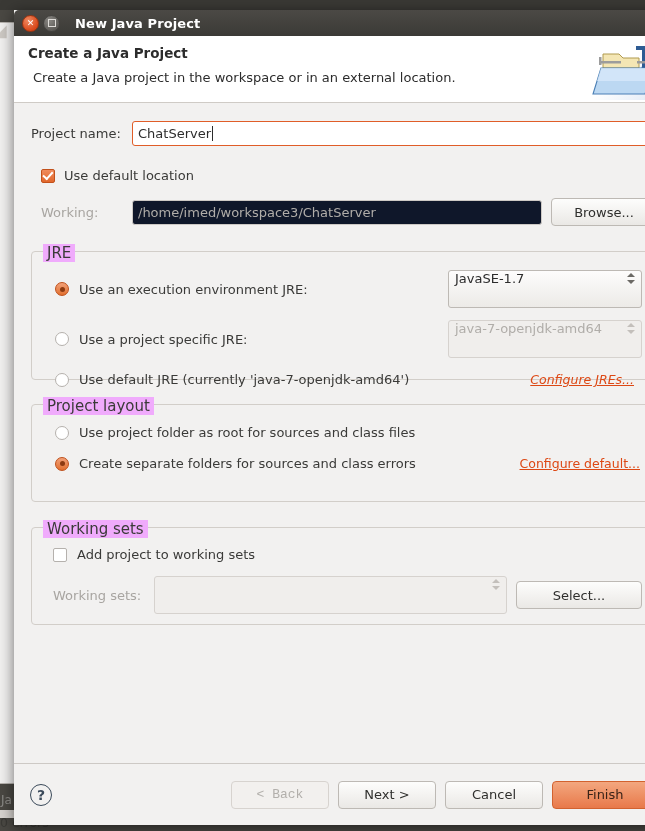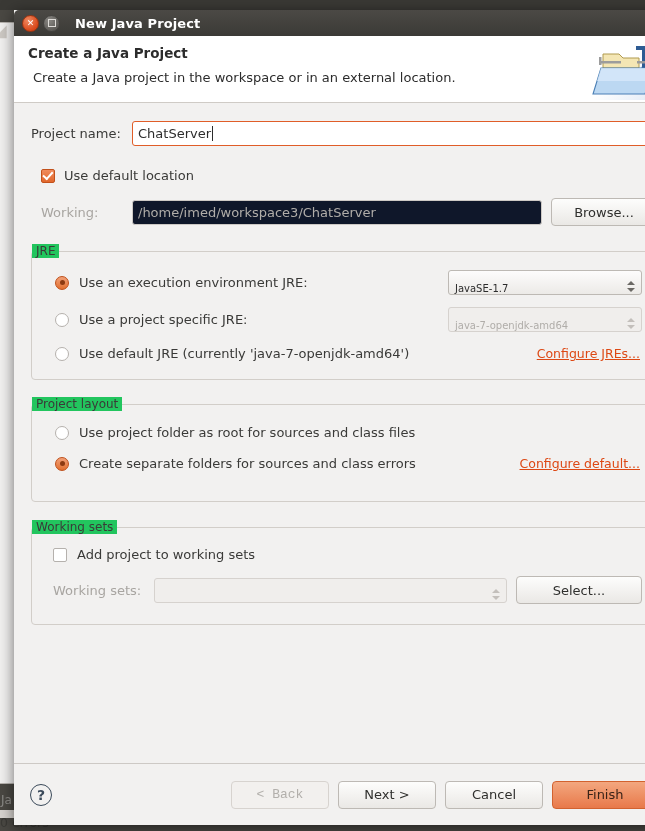--- a/index.html
+++ b/index.html
@@ -202,37 +202,37 @@
   
   .group {
     border: 1px solid #d2cec9;
     border-radius: 4px;
     position: relative;
     box-sizing: border-box;
     padding: 16px 14px 13px 14px;
   }
   .group-title {
     position: absolute;
-    top: -8px; left: 0;
-    background: #22c55e;
+    top: -8px; left: 11px;
+    background: #f0abfc;
     padding: 0 4px;
-    font-size: 12px;
+    font-size: 15px;
     color: #3a3a38;
   }
 
   
   .combo {
-    height: 25px;
+    height: 38px;
     border: 1px solid #bdb9b4;
     border-radius: 3px;
     background: linear-gradient(#fdfcfc,#eceae7);
-    display: flex; align-items: flex-end;
+    display: flex; align-items: flex-start;
     padding: 0 6px;
     box-sizing: border-box;
-    font-size: 10px;
+    font-size: 13px;
     color: #2c2c2c;
     position: relative;
   }
   .combo.disabled {
     border-color: #d6d2ce;
     background: #f0eeec;
     color: #b0ada9;
   }
   .combo .txt { flex: 1 1 auto; }
   .spin {
@@ -386,21 +386,21 @@
           <span class="spin">
               <i class="up"></i>
               <i class="down"></i>
             </span>
         </div>
       </div>
 
       <div class="row" style="margin-top:14px;">
         <span class="radio off" style="margin-left:9px;"></span>
         <span class="lbl" style="margin-left:10px;">Use default JRE (currently 'java-7-openjdk-amd64')</span>
-        <a class="link" style="margin-left:auto;margin-right:2px;">Configure JREs...</a>
+        <a class="link" style="margin-left:auto;margin-right:8px;font-style:italic;">Configure JREs...</a>
       </div>
     </div>
 
     <div class="group" style="margin-top:24px;height:98px;">
       <span class="group-title">Project layout</span>
 
       <div class="row" style="margin-top:4px;">
         <span class="radio off" style="margin-left:9px;"></span>
         <span class="lbl" style="margin-left:10px;">Use project folder as root for sources and class files</span>
       </div>

